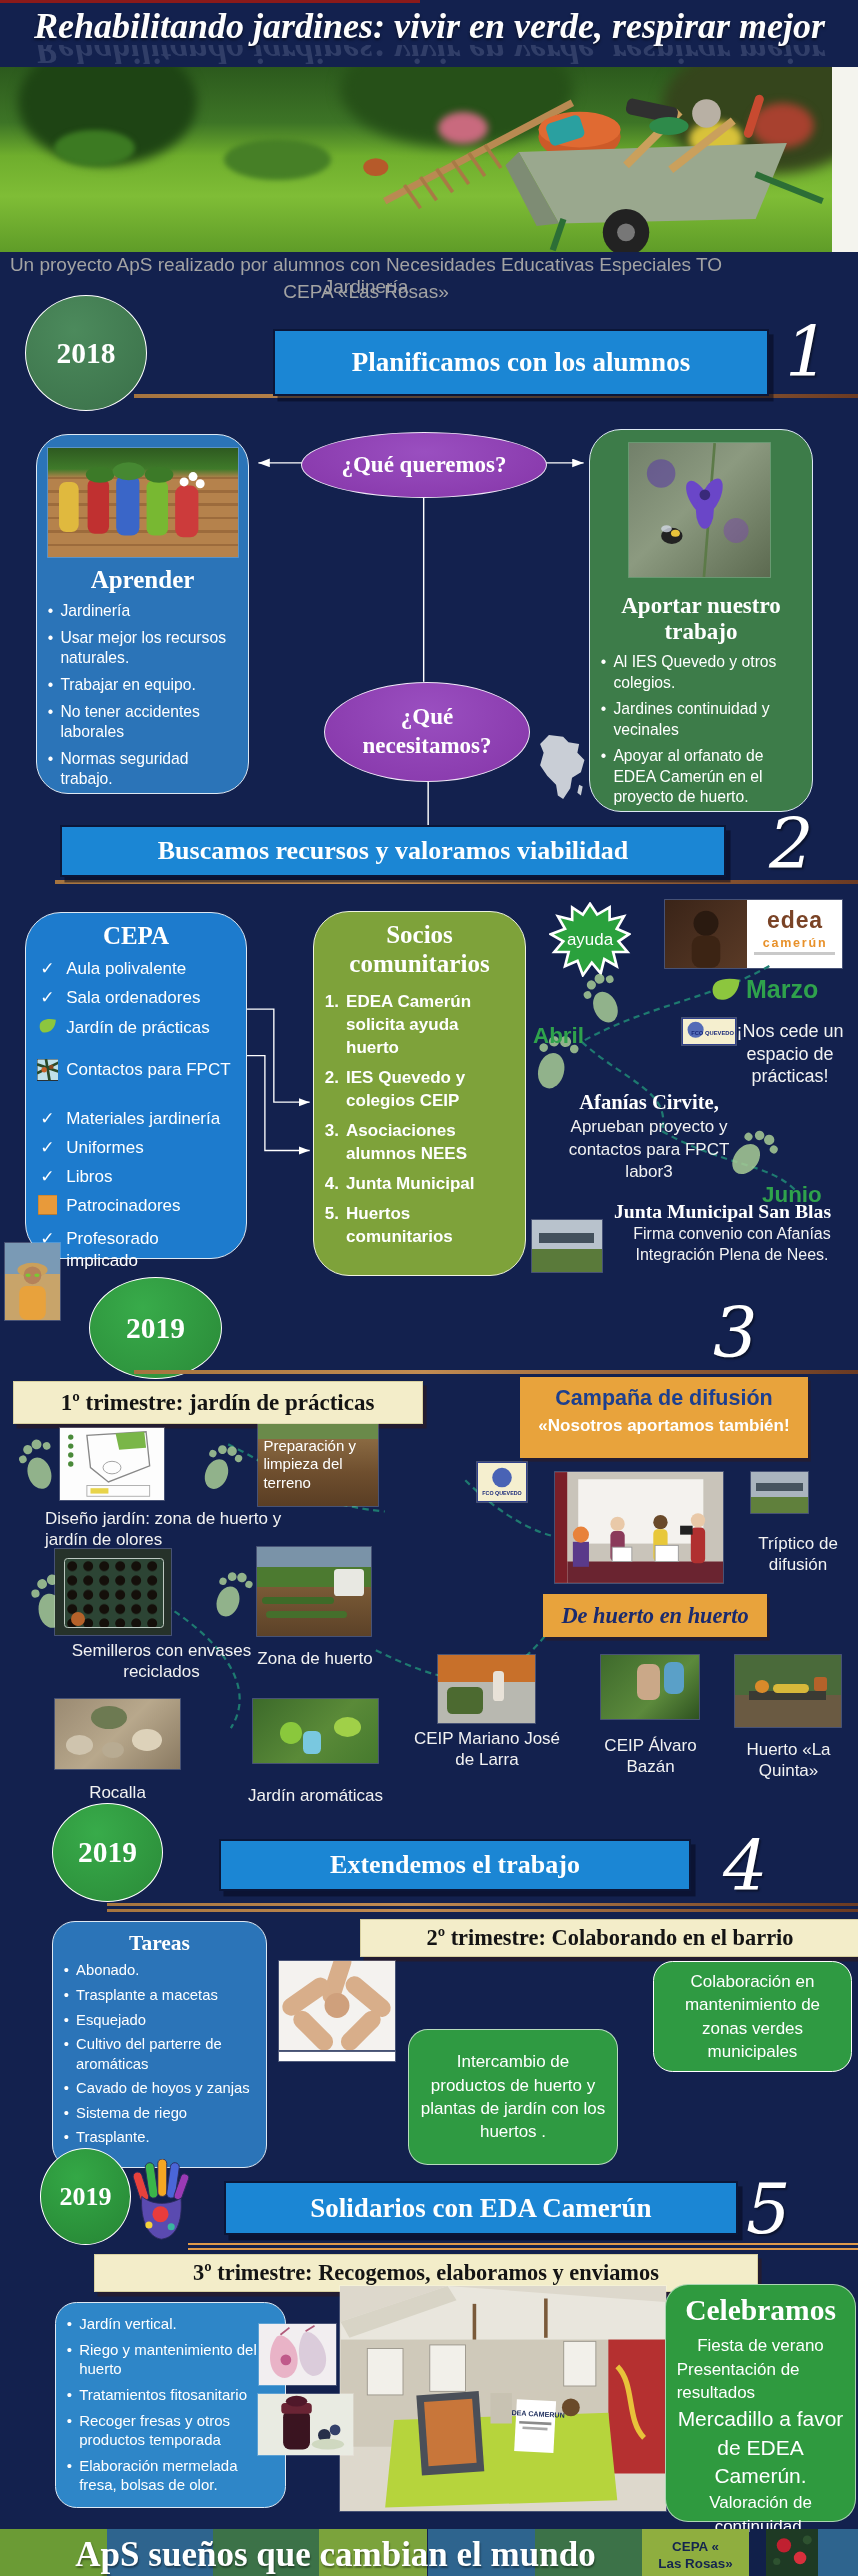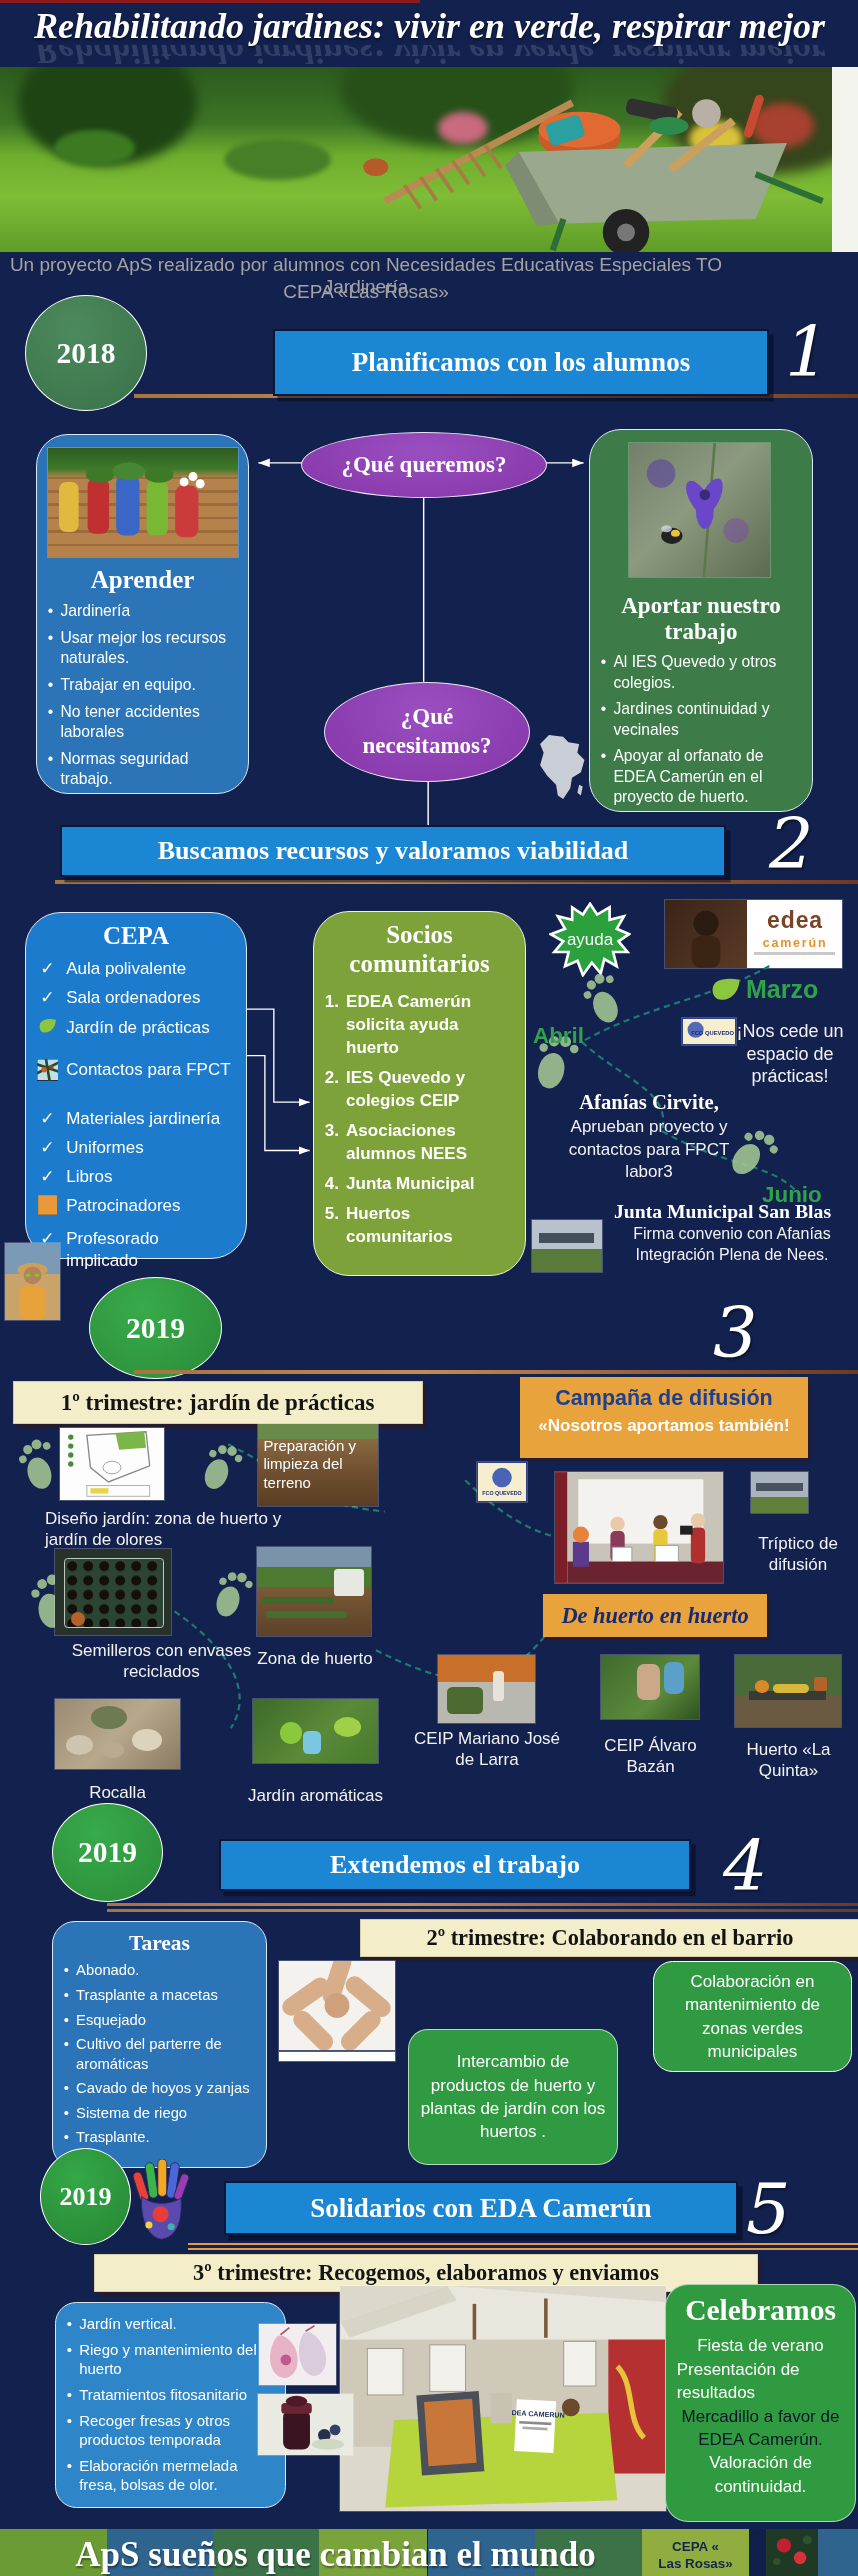--- a/index.html
+++ b/index.html
@@ -704,21 +704,21 @@
           <line x1="150" y1="20" x2="150" y2="60"></line>
           <line x2="230" y1="14" x1="230" y2="58"></line>
         </g>
     </svg>
   </div>
 
   <div class="roundbox brightgreen" style="left:665px;top:2284px;width:191px;height:238px;border-radius:23px;border-color:rgba(255,255,255,.6);background:#2f9a3f;">
     <div class="box-title" style="font-size:29.5px;">Celebramos</div>
     <div style="font-size:17px;line-height:1.38;text-align:center;color:#fff;margin-top:7.2px;">Fiesta de verano</div>
     <div style="font-size:17px;line-height:1.38;color:#fff;">Presentación de resultados</div>
-    <div style="font-size:17px;line-height:1.38;text-align:center;color:#0f172a;">Mercadillo a favor de EDEA Camerún.</div>
+    <div style="font-size:21px;line-height:1.38;text-align:center;color:#ffffff;">Mercadillo a favor de EDEA Camerún.</div>
     <div style="font-size:17px;line-height:1.38;text-align:center;color:#fff;">Valoración de continuidad.</div>
   </div>
 
   <div class="footer-block" style="left:0;width:107px;background:#6b9b35;"></div>
   <div class="footer-block" style="left:107px;width:106px;background:#2e648e;"></div>
   <div class="footer-block" style="left:213px;width:106px;background:#3c7248;"></div>
   <div class="footer-block" style="left:319px;width:108px;background:#7ba33c;"></div>
   <div class="footer-block" style="left:428px;width:107px;background:#2e648e;"></div>
   <div class="footer-block" style="left:535px;width:107px;background:#3c7248;"></div>
   <div class="footer-block" style="left:642px;width:107px;background:#8fae3f;"></div>

